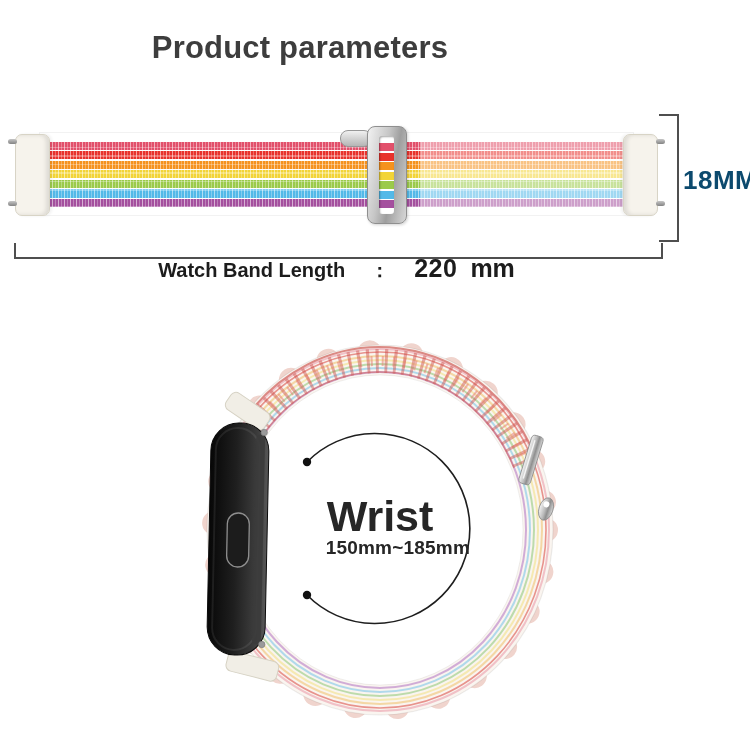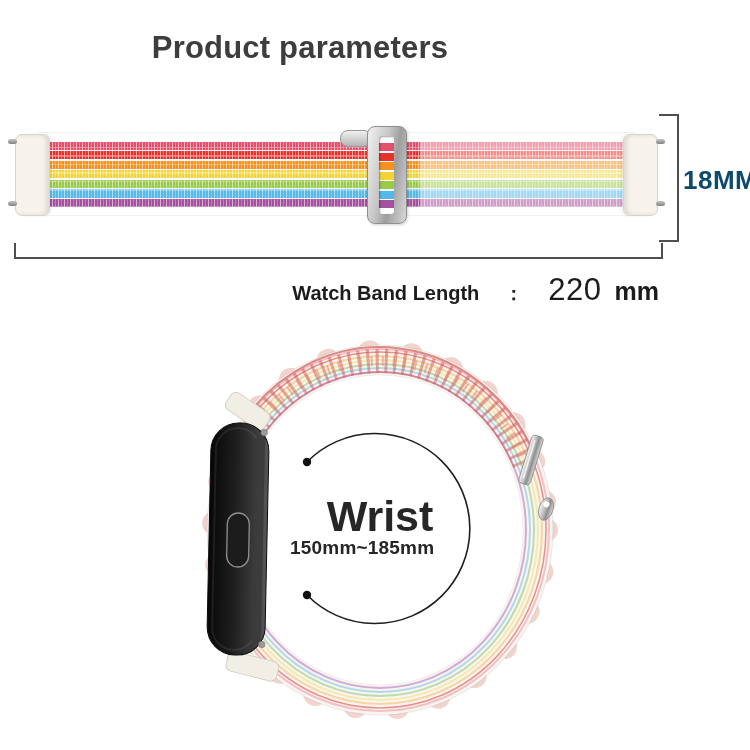--- a/index.html
+++ b/index.html
@@ -86,35 +86,35 @@
   }
   .width-label{
     position:absolute;left:683px;top:165px;font-size:26px;font-weight:700;color:#0c4a6e;
     letter-spacing:.5px;
   }
   .bracket-length{
     position:absolute;left:14px;top:243px;width:645px;height:14px;
     border-left:2px solid #4f4f4f;border-right:2px solid #4f4f4f;border-bottom:2px solid #4f4f4f;
   }
   .length-row{
-    position:absolute;left:14px;top:272px;width:645px;
-    display:flex;justify-content:flex-end;align-items:baseline;color:#1c1c1c;gap:13px;
+    position:absolute;left:14px;top:254px;width:645px;
+    display:flex;justify-content:center;align-items:baseline;color:#1c1c1c;gap:13px;
   }
   .length-row .lbl{font-size:20px;font-weight:700;}
   .length-row .sep{font-size:19px;font-weight:700;margin:0 12px;}
-  .length-row .num{font-size:31px;font-weight:400;letter-spacing:.5px;}
+  .length-row .num{font-size:25px;font-weight:700;letter-spacing:.5px;}
   .length-row .unit{font-size:25px;font-weight:700;}
   
   .wrist-svg{position:absolute;left:150px;top:330px;}
   .wrist-label{
     position:absolute;left:300px;top:492px;width:160px;text-align:center;
     font-size:43px;font-weight:700;color:#262626;
   }
   .wrist-range{
-    position:absolute;left:290px;top:537px;width:180px;text-align:left;
+    position:absolute;left:290px;top:537px;width:180px;text-align:right;
     font-size:19px;font-weight:700;color:#262626;letter-spacing:.2px;
   }
 </style>
 </head>
 <body>
 
 <div class="page-title">Product parameters</div>
 
 <div class="band">
   <div class="stripes"></div>

